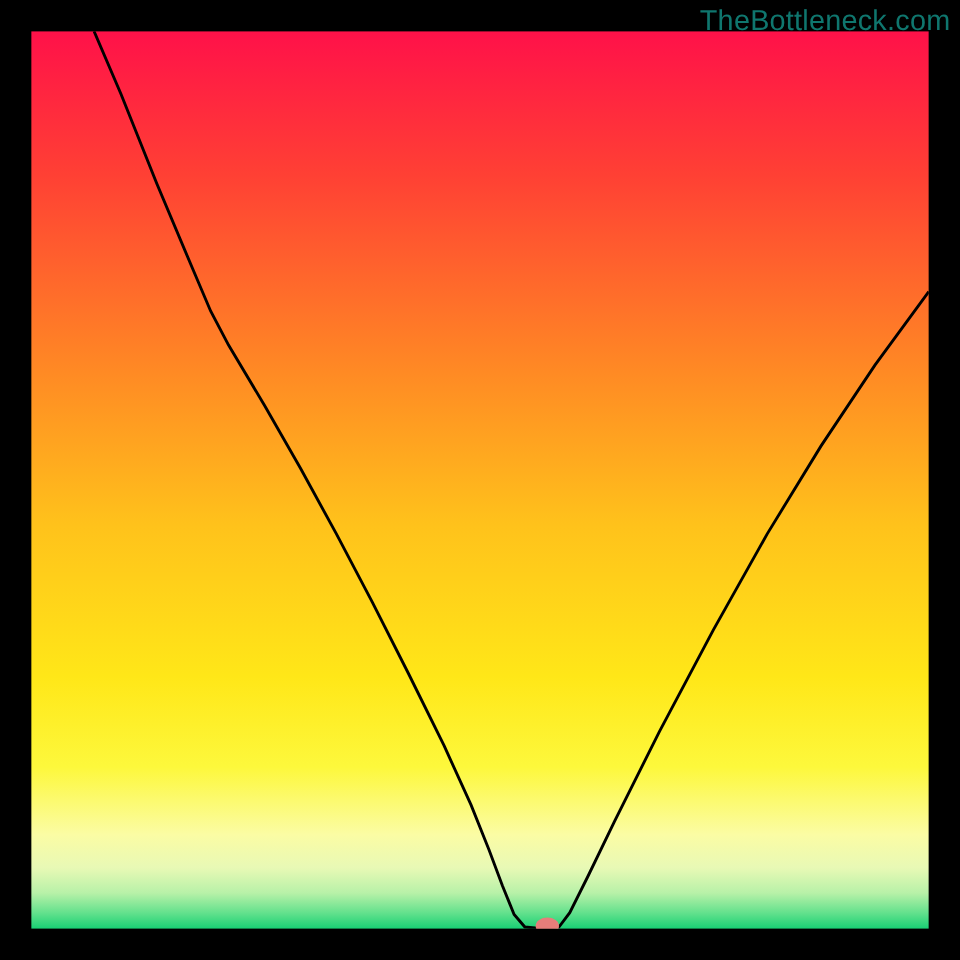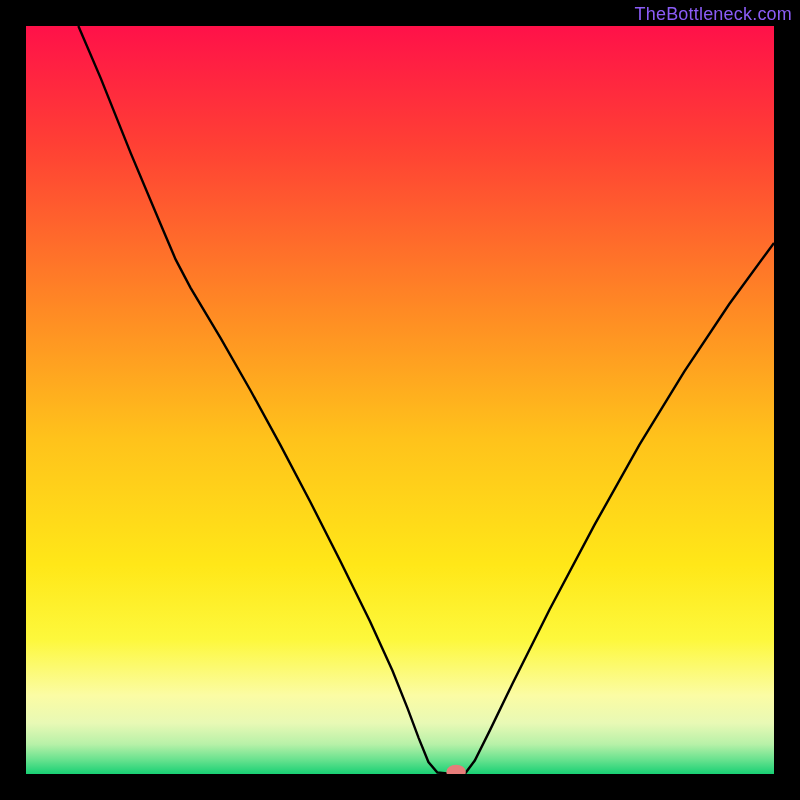--- a/index.html
+++ b/index.html
@@ -14,22 +14,22 @@
   .frame {
     position: relative;
     width: 800px;
     height: 800px;
     background: #000;
   }
   .watermark {
     position: absolute;
     top: 4px;
     right: 8px;
-    color: #8b5cf6;
-    font-size: 18px;
+    color: #0f766e;
+    font-size: 24px;
     font-weight: 500;
     letter-spacing: 0.2px;
     z-index: 10;
   }
   .plot-outer {
     position: absolute;
     left: 26px;
     top: 26px;
     width: 748px;
     height: 748px;

